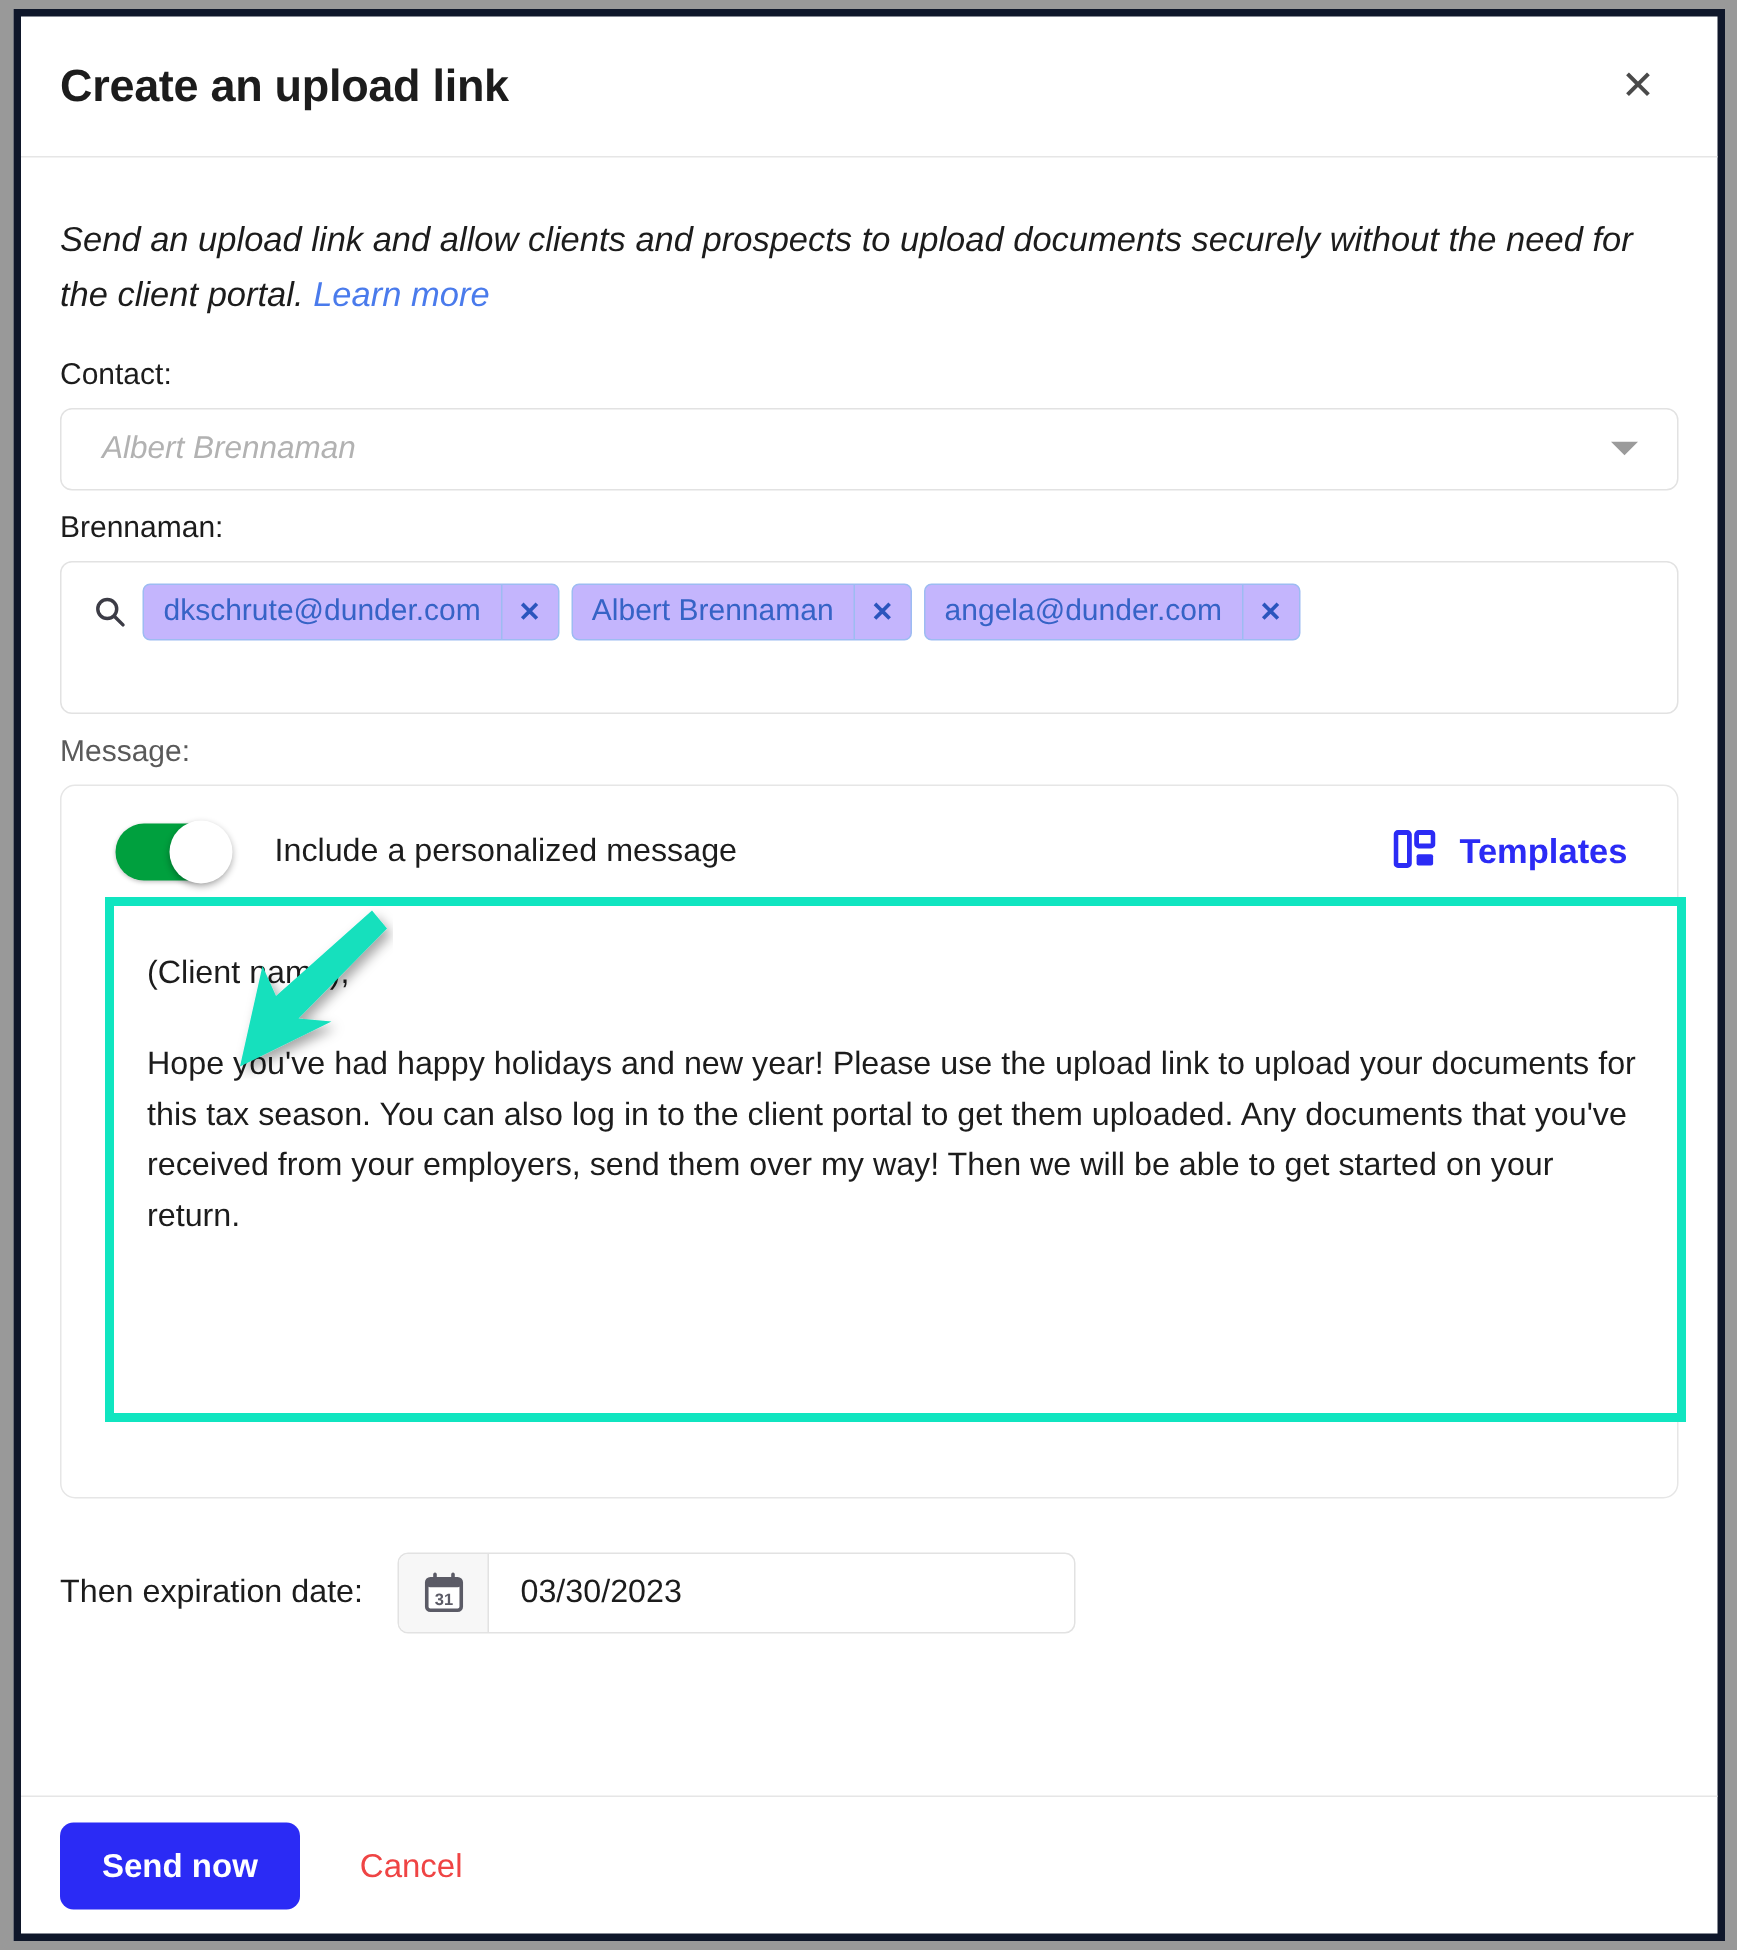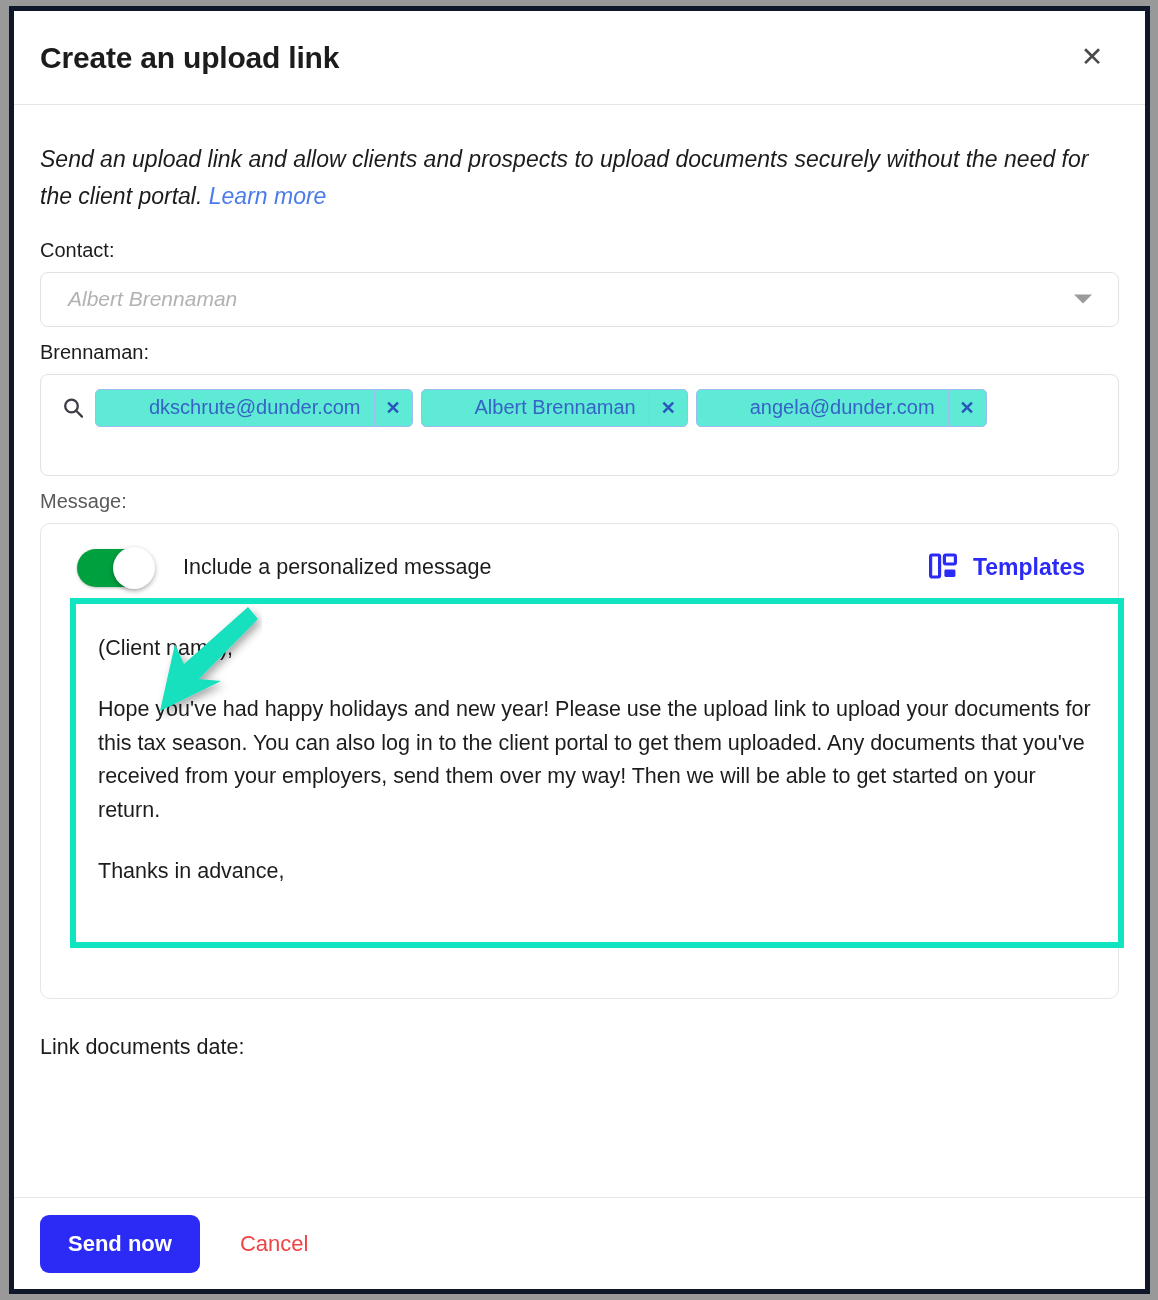--- a/index.html
+++ b/index.html
@@ -127,25 +127,24 @@
   .chips {
     display: flex;
     flex-wrap: wrap;
     gap: 8px;
     padding-top: 2px;
   }
   .chip {
     display: flex;
     align-items: stretch;
     height: 38px;
-    background: #5eead4;
+    background: #c4b5fd;
     border: 1px solid #9dbcf2;
     border-radius: 5px;
     overflow: hidden;
-    padding-left: 40px;
   }
   .chip-label {
     display: flex; align-items: center;
     padding: 0 13px;
     font-size: 20px;
     color: #3663c6;
     white-space: nowrap;
   }
   .chip-x {
     display: flex; align-items: center; justify-content: center;
@@ -369,26 +368,37 @@
           </span>
           <span class="templates-label">Templates</span>
         </button>
       </div>
 
       <div class="msg-textarea">
         <p class="msg-line">(Client name),</p>
         <div class="msg-gap"></div>
         <p class="msg-line">Hope you've had happy holidays and new year! Please use the upload link to upload your documents for this tax season. You can also log in to the client portal to get them uploaded. Any documents that you've received from your employers, send them over my way! Then we will be able to get started on your return.</p>
         <div class="msg-gap"></div>
-        <p class="msg-line">Thanks in advance,</p>
       </div>
     </div>
 
     <div class="exp-row">
-      <span class="exp-label">Link documents date:</span>
+      <span class="exp-label">Then expiration date:</span>
+      <div class="date-input">
+        <span class="date-icon-box">
+          <svg width="30" height="30" viewBox="0 0 30 30" fill="none">
+            <rect x="3.5" y="5.5" width="23" height="21" rx="2.4" stroke="#5b5b66" stroke-width="2.4" fill="#fff"></rect>
+            <rect x="3.5" y="5.5" width="23" height="5.6" rx="2.4" fill="#5b5b66"></rect>
+            <line x1="9" y1="2.6" x2="9" y2="7.2" stroke="#5b5b66" stroke-width="2.4" stroke-linecap="round"></line>
+            <line x1="21" y1="2.6" x2="21" y2="7.2" stroke="#5b5b66" stroke-width="2.4" stroke-linecap="round"></line>
+            <text x="15" y="23" text-anchor="middle" font-family="Liberation Sans, sans-serif" font-size="11" font-weight="bold" fill="#5b5b66">31</text>
+          </svg>
+        </span>
+        <span class="date-value">03/30/2023</span>
+      </div>
     </div>
 
     <svg class="anno-arrow" viewBox="0 0 110 118">
       <defs>
         <filter id="arrowShadow" x="-30%" y="-30%" width="180%" height="180%">
           <feDropShadow dx="3" dy="4" stdDeviation="4" flood-color="#000000" flood-opacity="0.35"></feDropShadow>
         </filter>
       </defs>
       <path d="M96 6 L106 18 L47 78 L69 80 L8 110 L23 43 L32 63 Z" fill="#14e0bd" filter="url(#arrowShadow)"></path>
     </svg>

